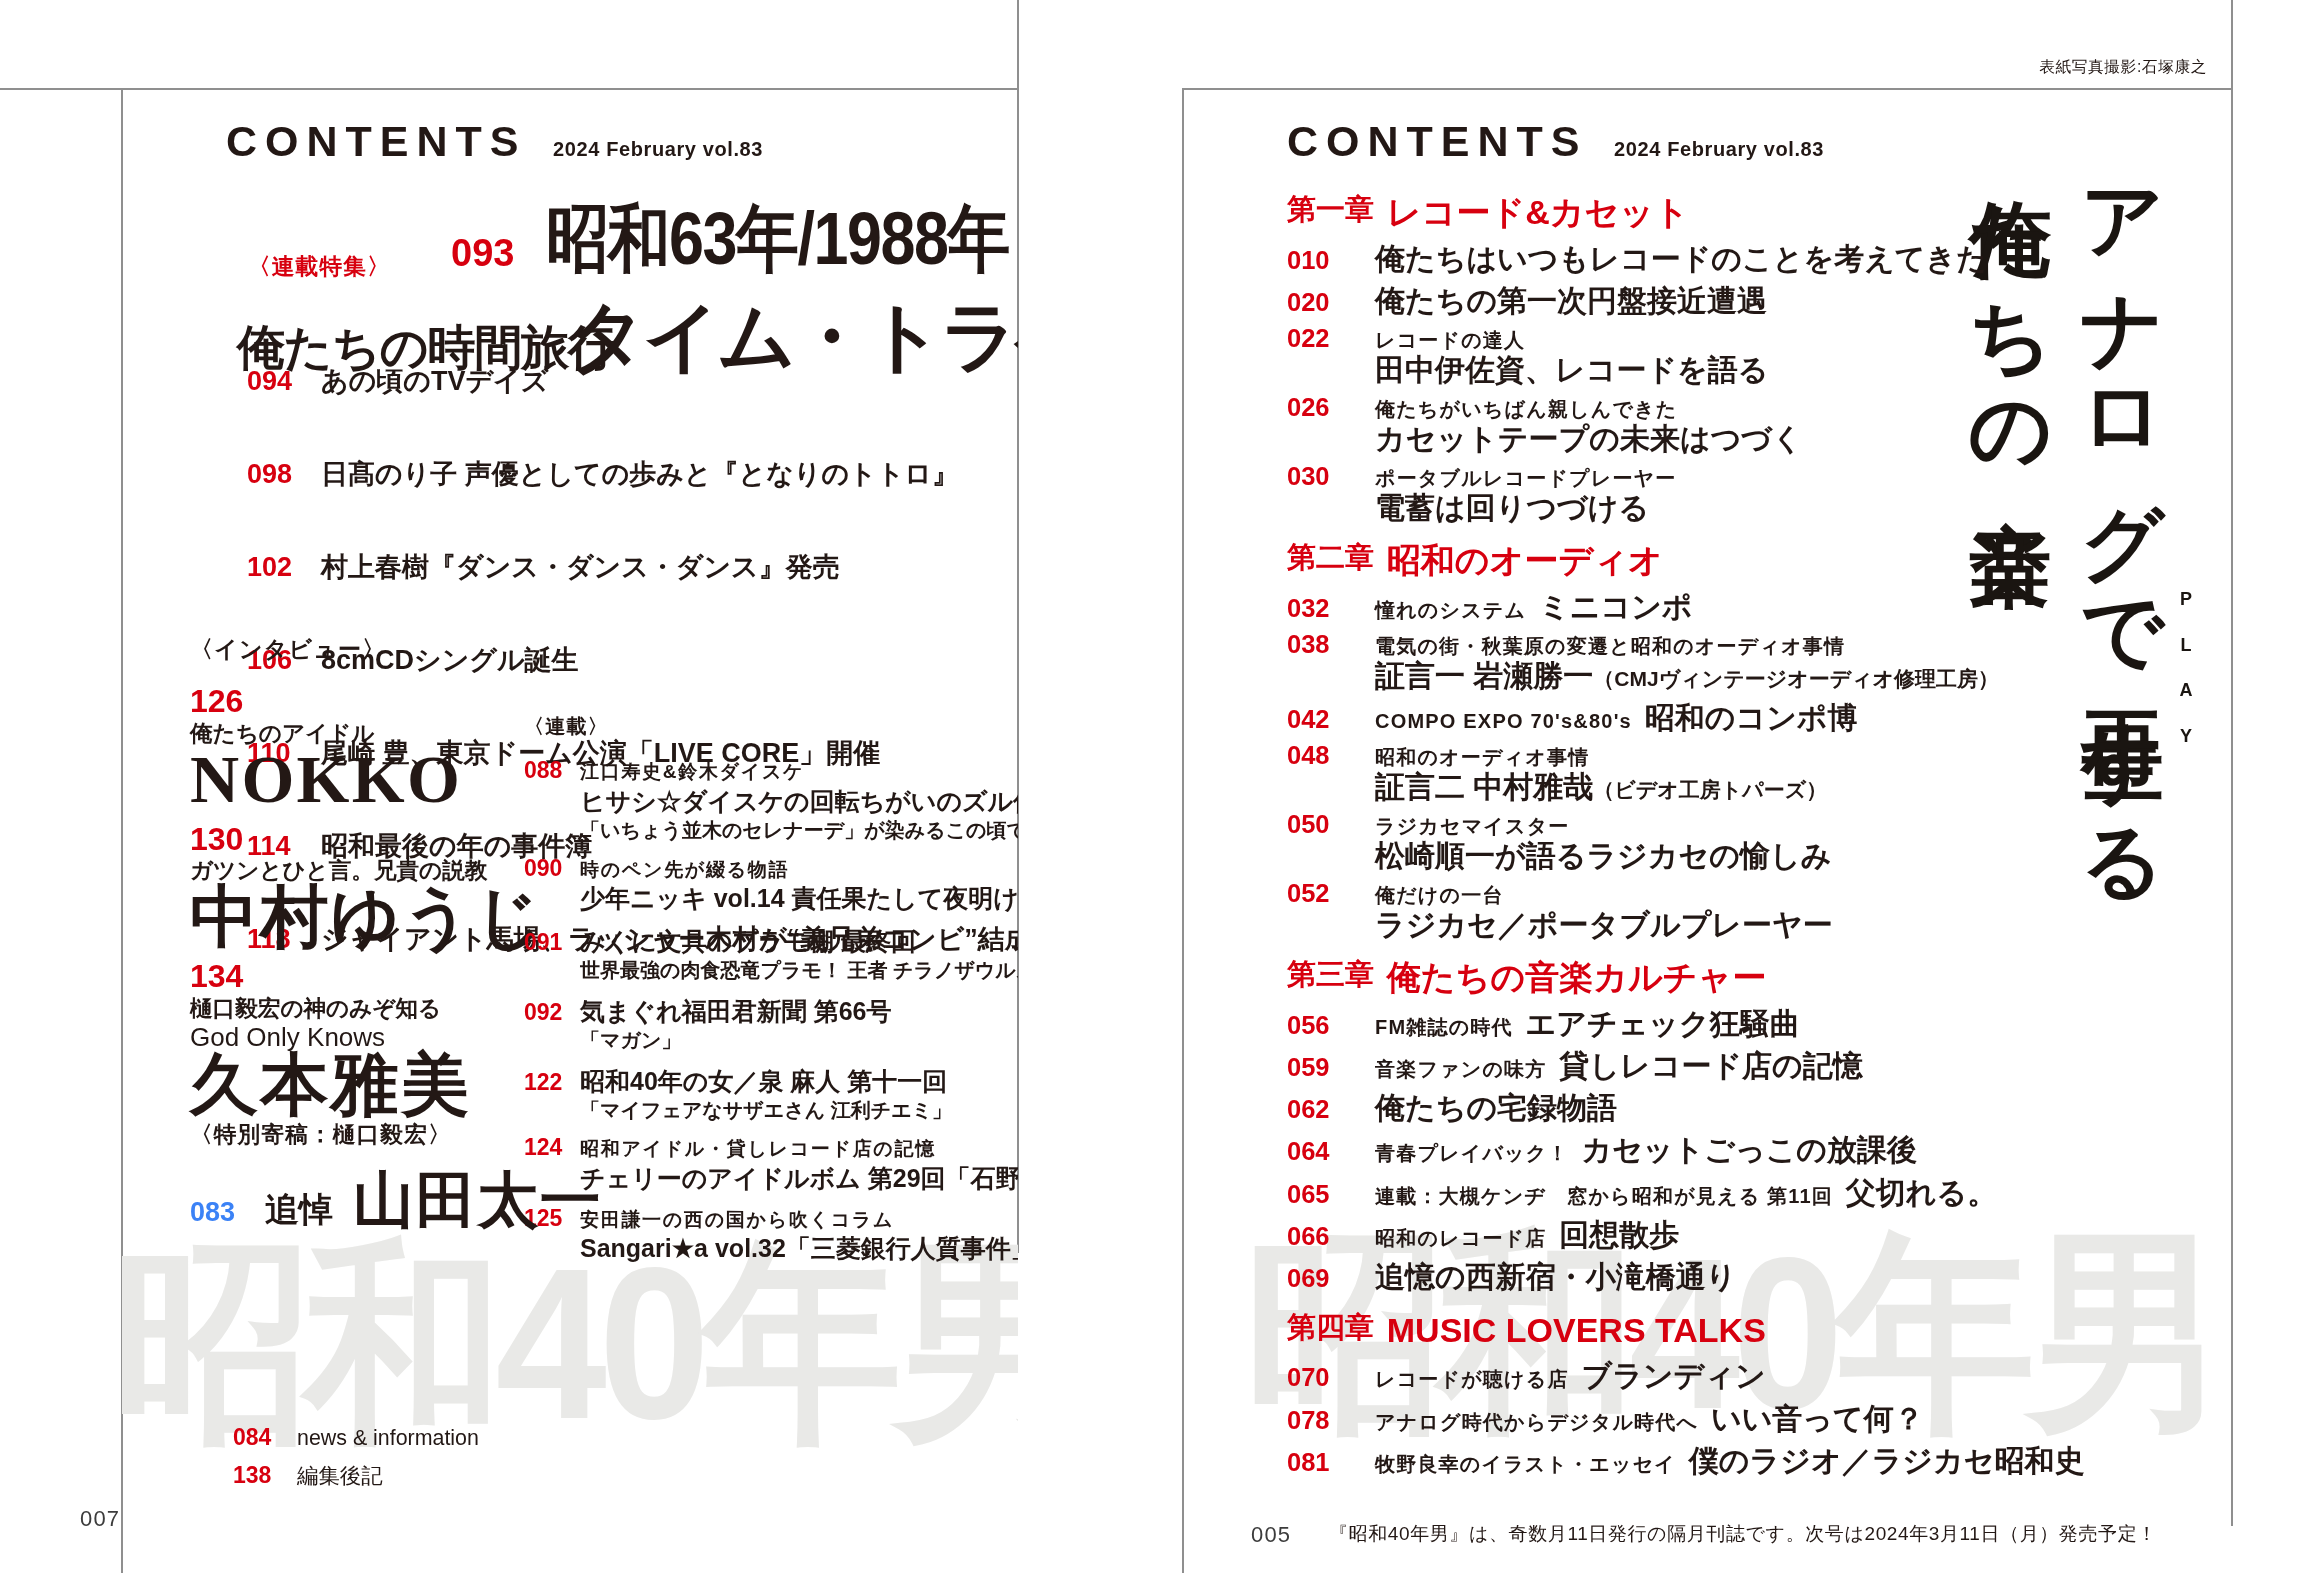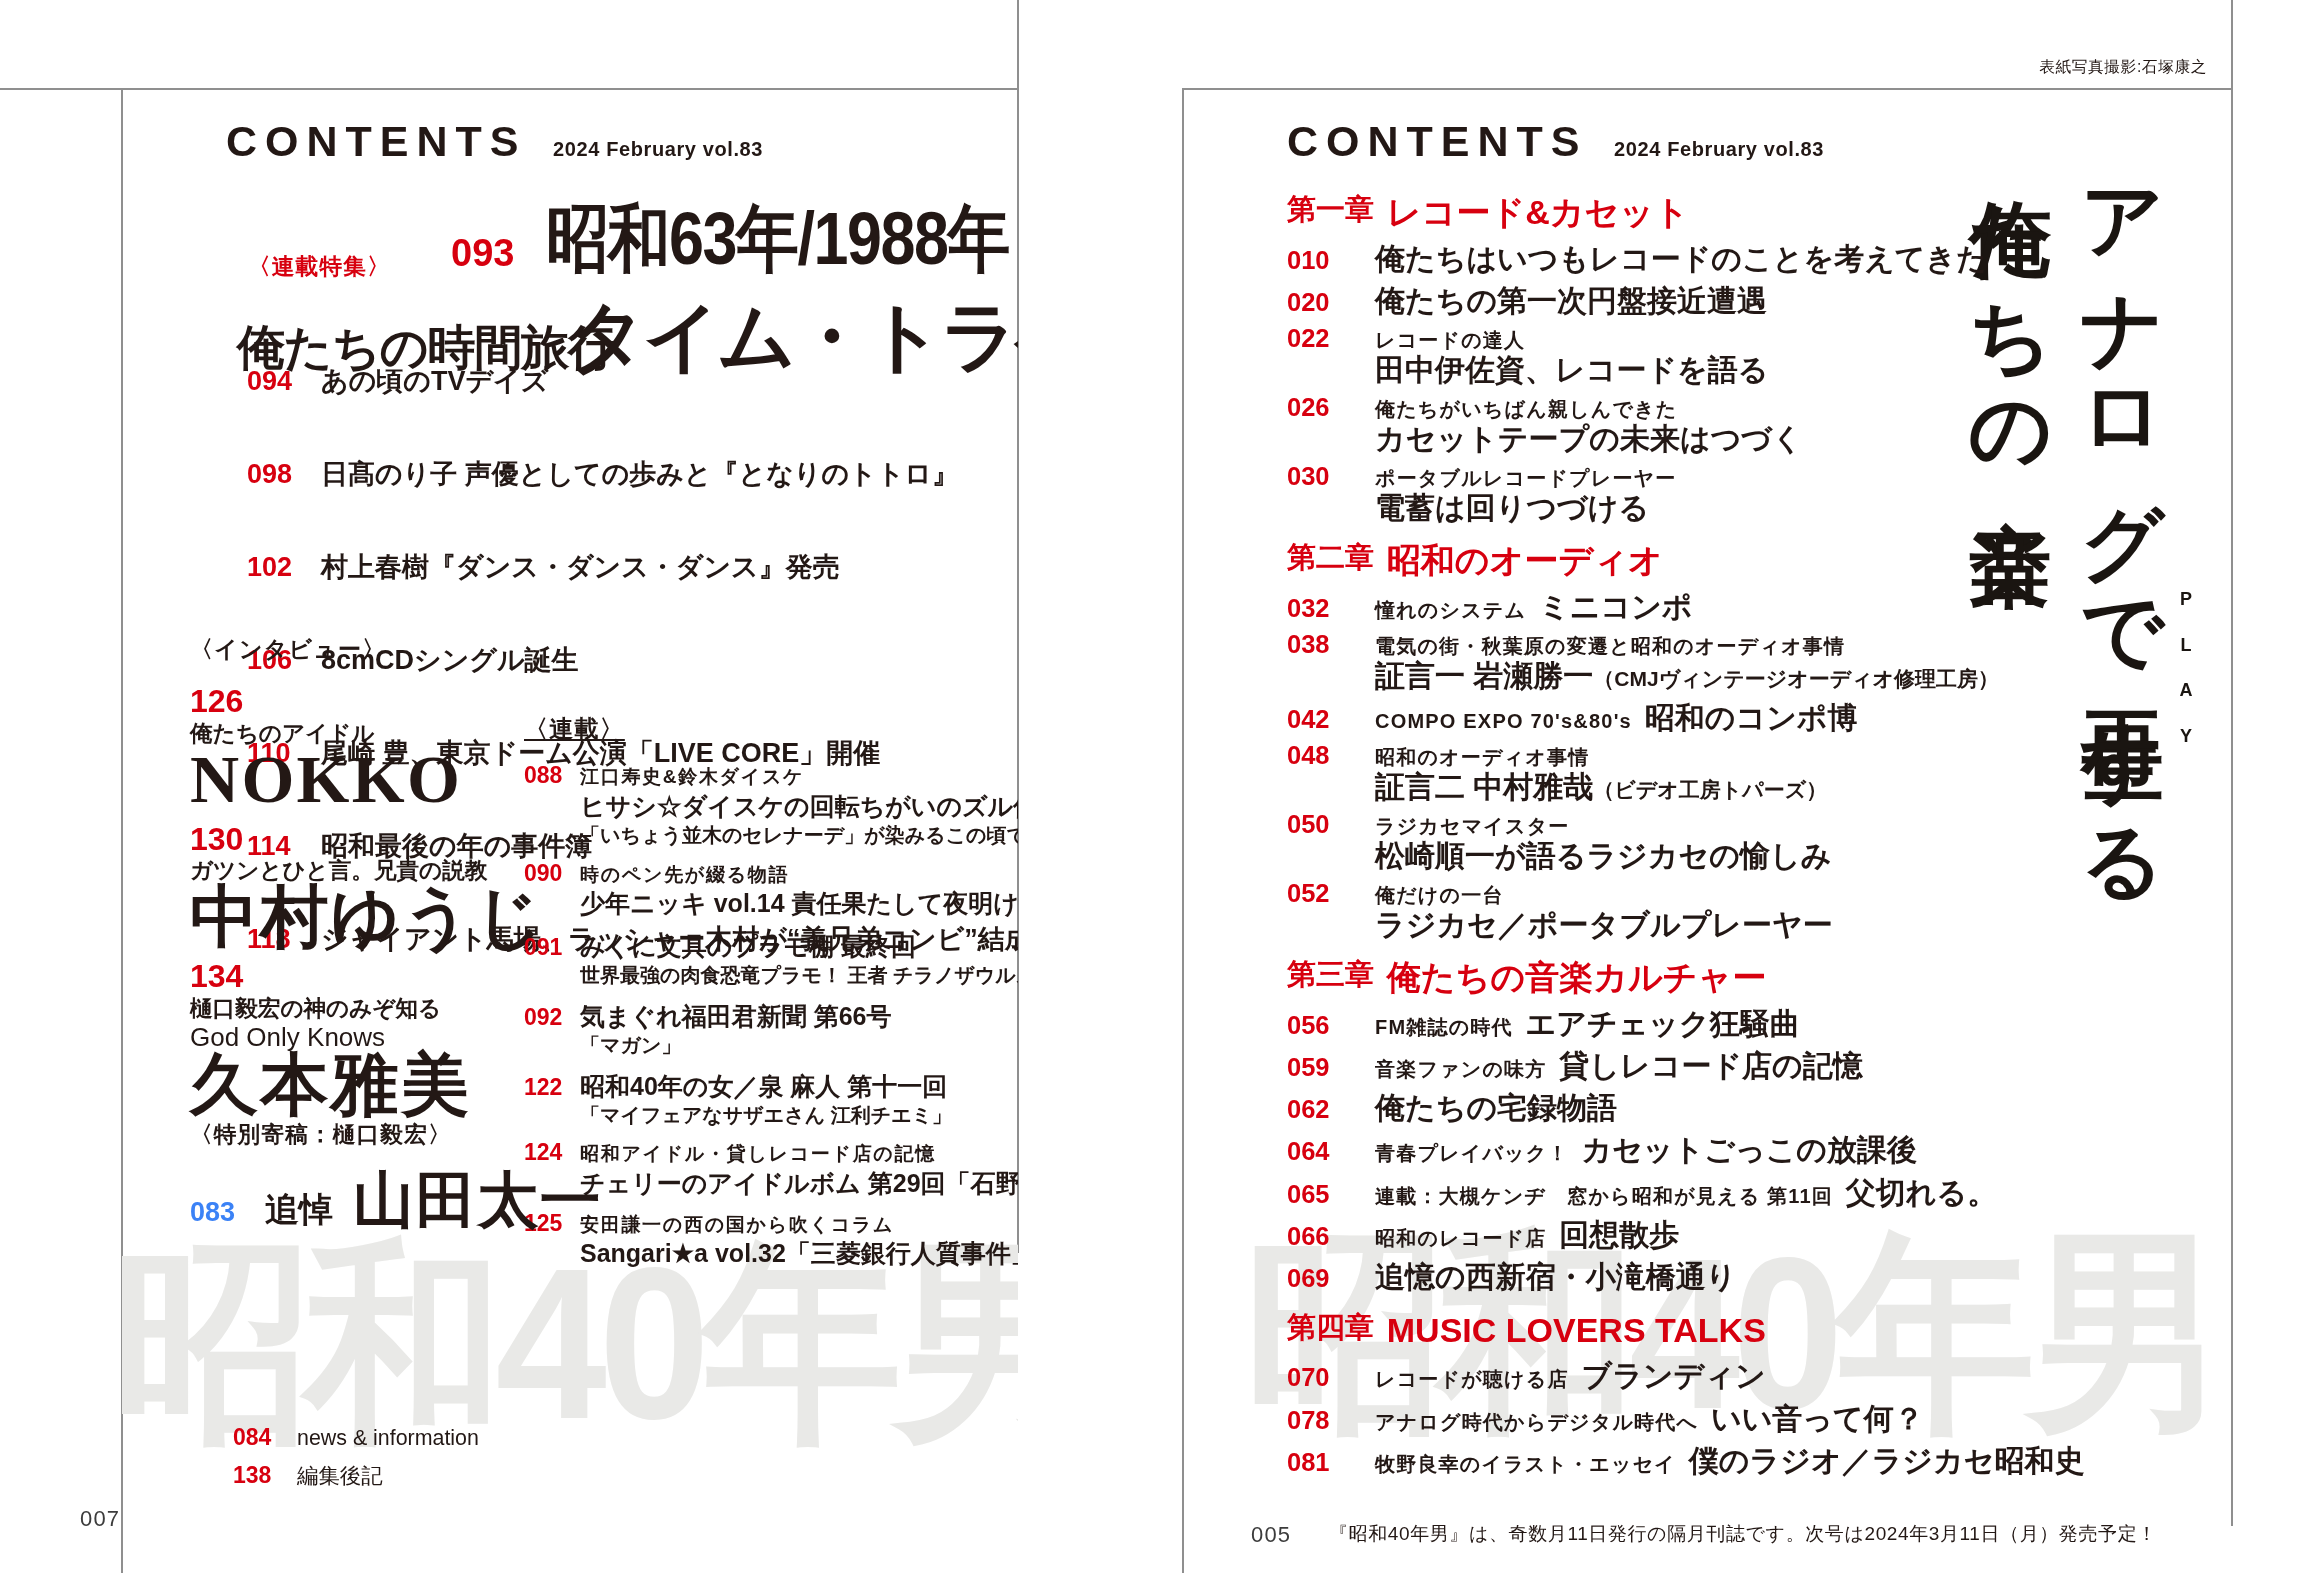--- a/index.html
+++ b/index.html
@@ -39,21 +39,21 @@
   .flist .num{font-size:27px;font-weight:700;color:#d7000f;width:74px;flex:none;}
   .flist .txt{font-size:27px;font-weight:800;letter-spacing:0;white-space:nowrap;}
   
   .iv-label{font-size:23px;font-weight:800;letter-spacing:1.2px;margin-bottom:20px;}
   .iv-item{margin-bottom:9.3px;}
   .iv-num{font-size:32px;font-weight:700;color:#d7000f;line-height:1;}
   .iv-lead{font-size:22.6px;font-weight:800;line-height:1.05;margin-top:4.6px;white-space:nowrap;}
   .iv-lead2{font-size:26px;font-weight:500;line-height:1.1;margin-top:2.3px;}
   .iv-name{font-family:"Liberation Serif",serif;font-size:68px;font-weight:600;line-height:1.0;letter-spacing:2.3px;white-space:nowrap;}
   
-  .sr-label{font-size:24px;font-weight:800;letter-spacing:1.2px;margin-bottom:17.4px;text-decoration:underline;}
+  .sr-label{font-size:20px;font-weight:800;letter-spacing:1.2px;margin-bottom:17.4px;}
   .sr-item{display:flex;align-items:baseline;margin-bottom:10.4px;}
   .sr-num{font-size:23px;font-weight:700;color:#d7000f;width:56px;flex:none;line-height:1.2;}
   .sr-small{font-size:19px;font-weight:600;letter-spacing:1.7px;line-height:1.28;white-space:nowrap;}
   .sr-main{font-size:25px;font-weight:800;line-height:1.3;white-space:nowrap;}
   .sr-sub{font-size:20px;font-weight:700;line-height:1.35;white-space:nowrap;}
   
   .sp-row{display:flex;align-items:baseline;margin-top:20px;}
   .sp-num{font-size:27px;font-weight:700;color:#3b82f6;margin-right:30px;}
   .sp-prefix{font-size:34px;font-weight:800;margin-right:20px;}
   .sp-name{font-size:61px;font-weight:900;line-height:1;letter-spacing:1.2px;}

